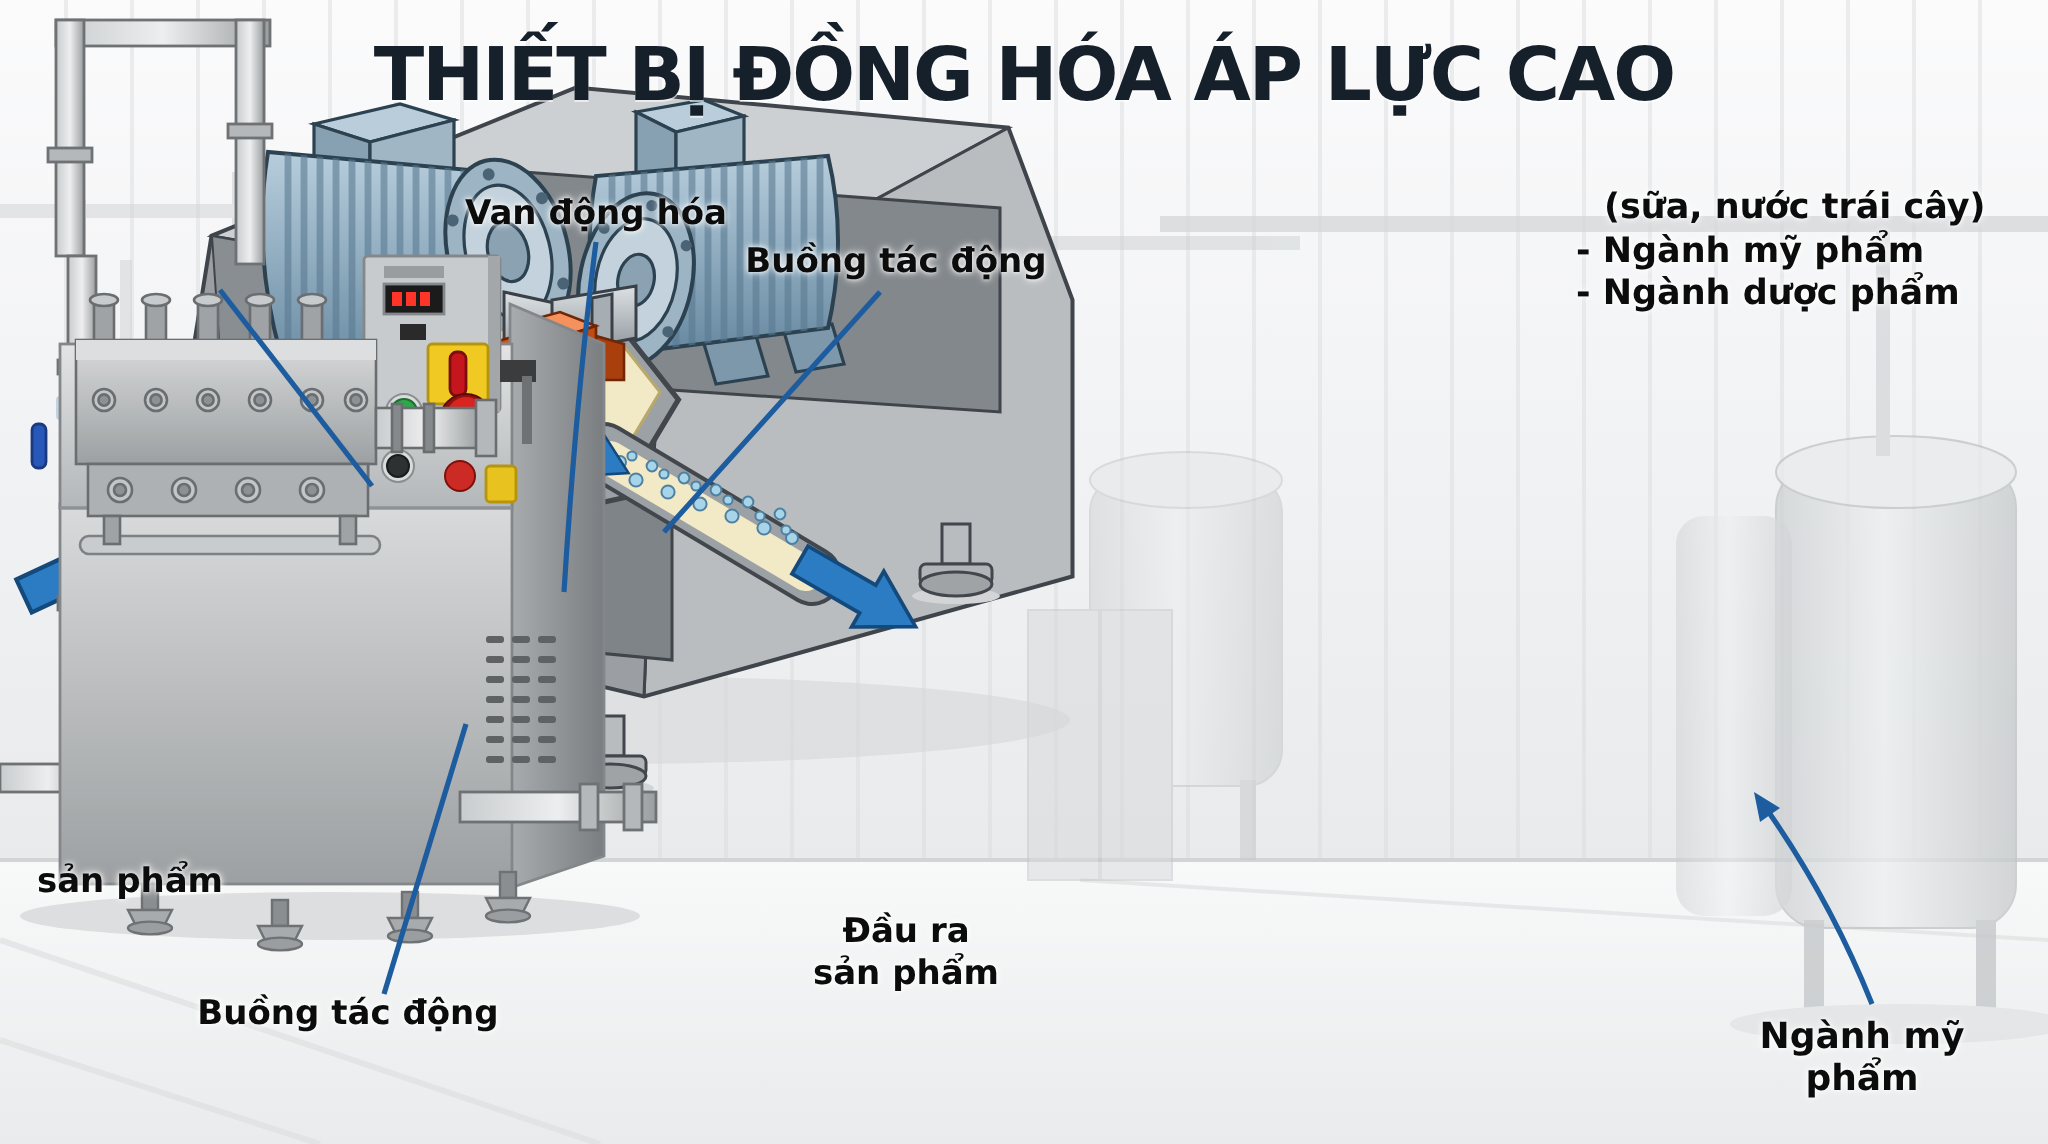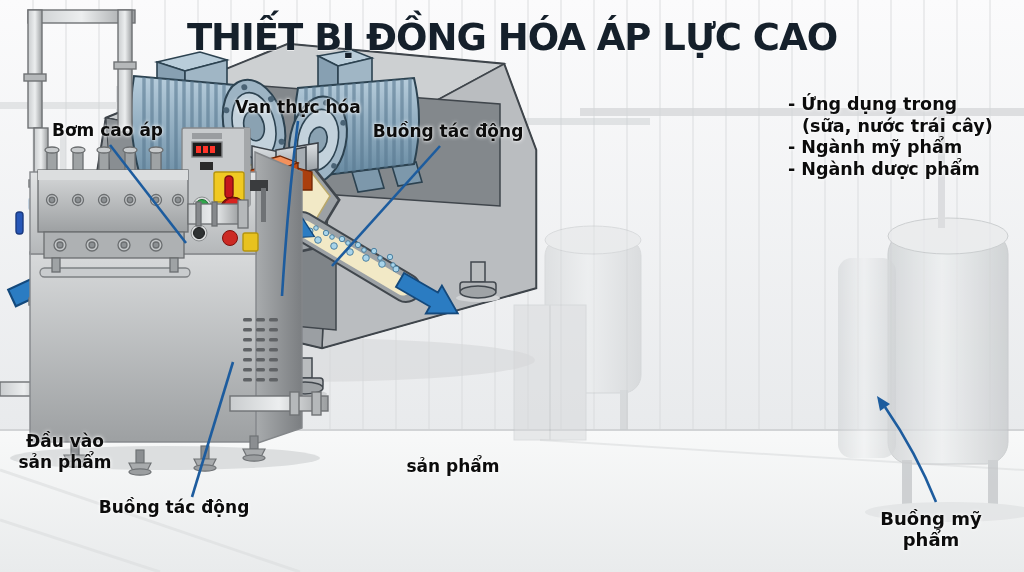--- a/index.html
+++ b/index.html
@@ -469,33 +469,31 @@
       <path d="M298,121 Q288,200 282,296"></path>
       <path d="M440,146 L332,266"></path>
       <path d="M192,497 L233,362"></path>
       <path d="M936,502 Q916,452 885,407"></path>
     </g>
     <polygon points="877,396 890,404 880,411" fill="#1d5c9e"></polygon>
   </svg>
 
   <div class="title">THIẾT BỊ ĐỒNG HÓA ÁP LỰC CAO</div>
 
-  <div class="lbl lbl-pump">Bơm cao áp</div>
-  <div class="lbl lbl-valve">Van thực hóa</div>
+  <div class="lbl lbl-valve">Van động hóa</div>
   <div class="lbl lbl-chamber-top">Buồng tác động</div>
   <div class="lbl lbl-inlet">
-    <div>Đầu vào</div>
     <div>sản phẩm</div>
   </div>
   <div class="lbl lbl-chamber-bottom">Buồng tác động</div>
   <div class="lbl lbl-outlet">
+    <div>Đầu ra</div>
     <div>sản phẩm</div>
   </div>
 
   <div class="apps">
-    <div>- Ứng dụng trong</div>
     <div class="indent">(sữa, nước trái cây)</div>
     <div>- Ngành mỹ phẩm</div>
     <div>- Ngành dược phẩm</div>
   </div>
 
-  <div class="lbl lbl-machine">Buồng mỹ phẩm</div>
+  <div class="lbl lbl-machine">Ngành mỹ phẩm</div>
 </div>
 
 </body></html>

